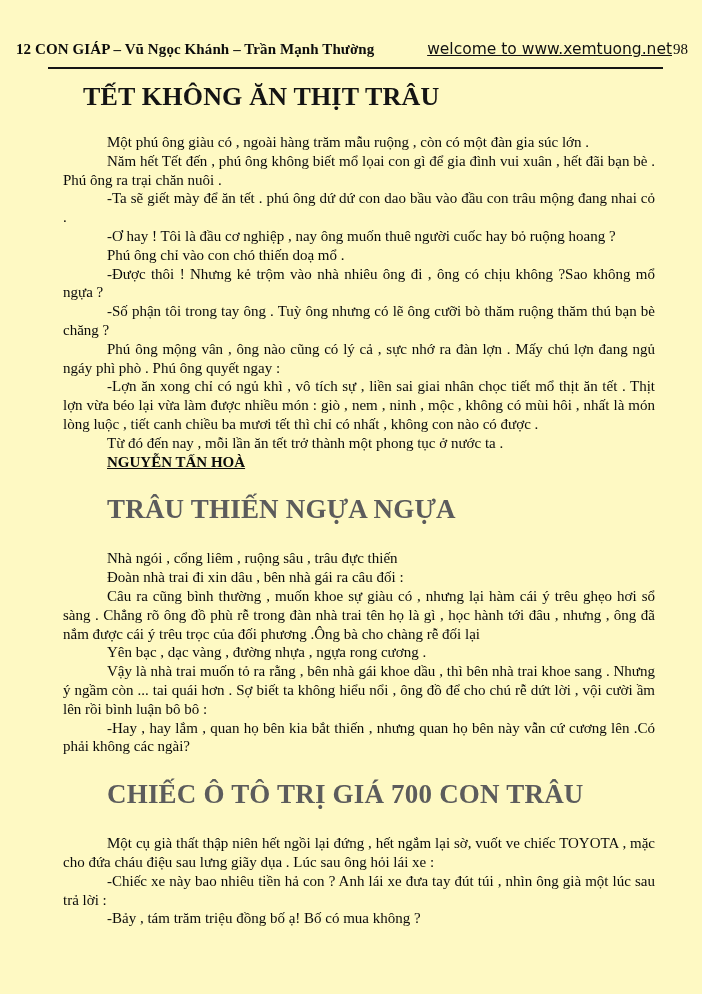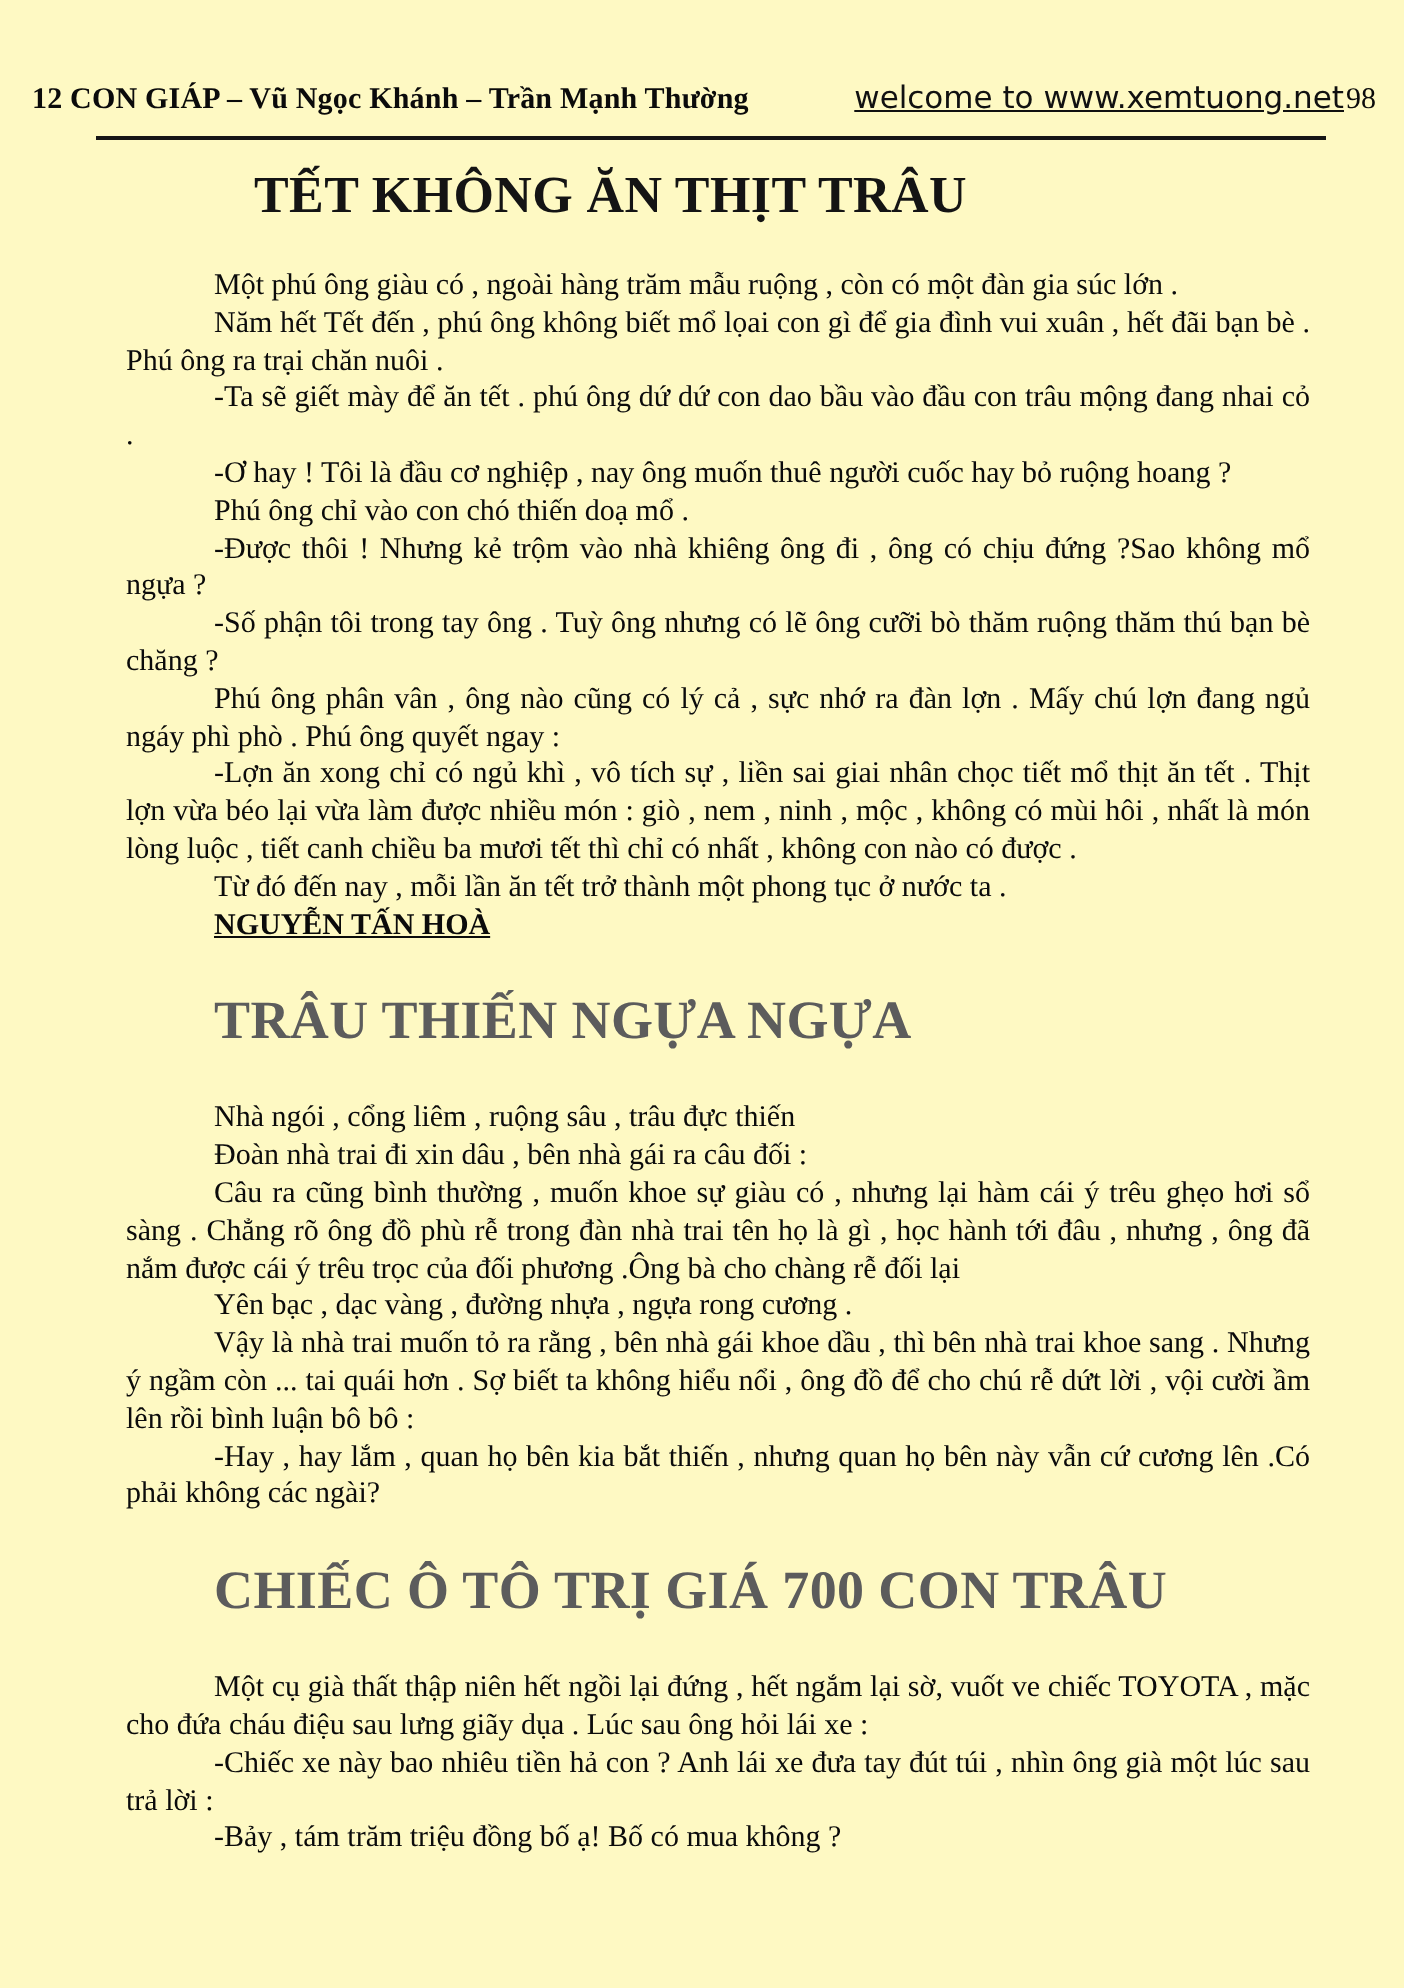--- a/index.html
+++ b/index.html
@@ -57,21 +57,21 @@
   }
   
   .content {
     margin-left: 63px;
     width: 592px;
   }
   .story-title-1 {
     font-size: 26px;
     font-weight: bold;
     color: #141414;
-    margin: 13px 0 21px 64px;
+    margin: 13px 0 21px 20px;
     letter-spacing: 0.2px;
   }
   .story-title-gray {
     font-size: 27px;
     font-weight: bold;
     color: #5c5c5c;
     margin: 23px 0 24px 44px;
     letter-spacing: 0.2px;
   }
   .story p {
@@ -102,23 +102,23 @@
 
   <div class="content">
 
     <section class="story">
       <h1 class="story-title-1">TẾT KHÔNG ĂN THỊT TRÂU</h1>
       <p>Một phú ông giàu có , ngoài hàng trăm mẫu ruộng , còn có một đàn gia súc lớn .</p>
       <p>Năm hết Tết đến , phú ông không biết mổ lọai con gì để gia đình vui xuân , hết đãi bạn bè . Phú ông ra trại chăn nuôi .</p>
       <p>-Ta sẽ giết mày để ăn tết . phú ông dứ dứ con dao bầu vào đầu con trâu mộng đang nhai cỏ .</p>
       <p>-Ơ hay ! Tôi là đầu cơ nghiệp , nay ông muốn thuê người cuốc hay bỏ ruộng hoang ?</p>
       <p>Phú ông chỉ vào con chó thiến  doạ mổ .</p>
-      <p>-Được thôi ! Nhưng kẻ trộm vào nhà khiêng ông đi , ông có chịu đứng ?Sao không mổ ngựa ?</p>
+      <p>-Được thôi ! Nhưng kẻ trộm vào nhà nhiêu ông đi , ông có chịu không ?Sao không mổ ngựa ?</p>
       <p>-Số phận tôi trong tay ông . Tuỳ ông nhưng có lẽ ông cưỡi bò thăm ruộng thăm thú bạn bè chăng ?</p>
-      <p>Phú ông phân vân , ông nào cũng có lý cả , sực nhớ ra đàn lợn . Mấy chú lợn đang ngủ ngáy phì phò . Phú ông quyết ngay :</p>
+      <p>Phú ông mộng vân , ông nào cũng có lý cả , sực nhớ ra đàn lợn . Mấy chú lợn đang ngủ ngáy phì phò . Phú ông quyết ngay :</p>
       <p>-Lợn ăn xong chỉ có ngủ khì , vô tích sự , liền sai giai nhân chọc tiết mổ thịt ăn tết . Thịt lợn vừa béo lại vừa làm được nhiều món : giò , nem , ninh , mộc , không có mùi hôi , nhất là món lòng luộc , tiết canh chiều ba mươi tết thì chỉ có nhất , không con nào có được .</p>
       <p>Từ đó đến nay , mỗi lần ăn tết trở thành một phong tục ở nước ta .</p>
       <p class="author">NGUYỄN TẤN HOÀ</p>
     </section>
 
     <section class="story">
       <h2 class="story-title-gray">TRÂU THIẾN NGỰA NGỰA</h2>
       <p>Nhà ngói , cổng liêm , ruộng sâu , trâu đực thiến</p>
       <p>Đoàn nhà trai đi xin dâu , bên nhà gái ra câu đối :</p>
       <p>Câu ra cũng bình thường , muốn khoe sự giàu có , nhưng lại hàm cái ý trêu ghẹo hơi sổ sàng . Chẳng rõ ông đồ phù rễ trong đàn nhà trai tên họ là gì , học hành tới đâu , nhưng , ông đã nắm được cái ý trêu trọc của đối phương .Ông bà cho chàng rễ đối lại</p>

